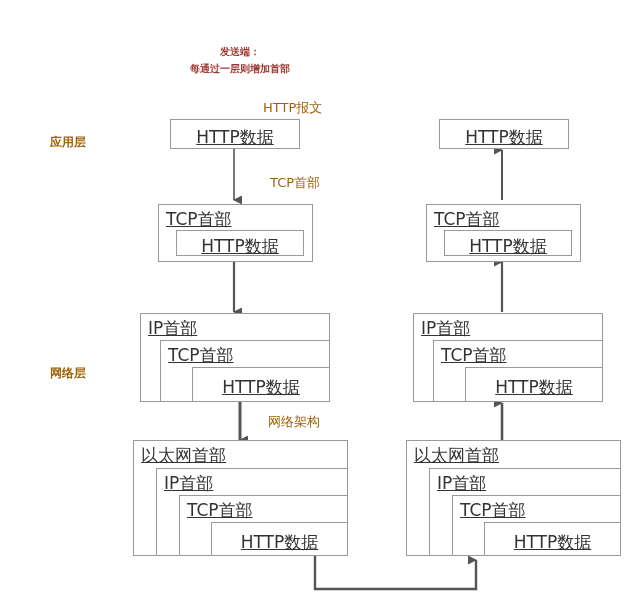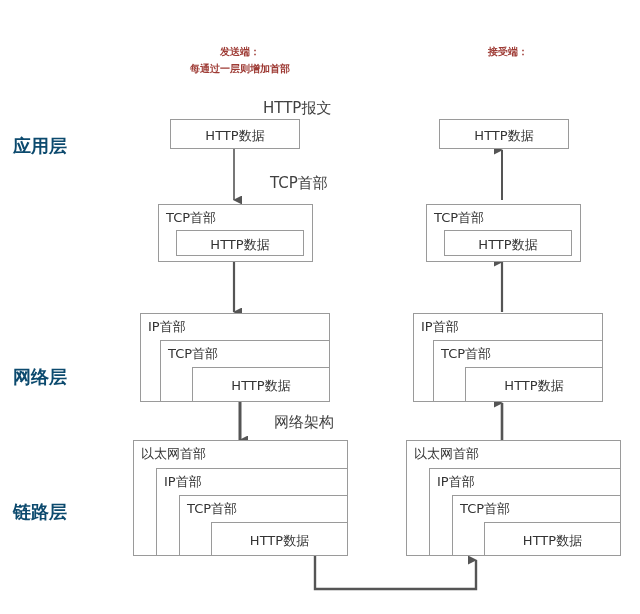--- a/index.html
+++ b/index.html
@@ -28,48 +28,49 @@
     font-size: 10px;
     line-height: 17px;
     color: #9e3b35;
     white-space: nowrap;
   }
 
   
   .layer-name {
     position: absolute;
     width: 110px;
-    text-align: left;
+    text-align: center;
     font-weight: bold;
-    font-size: 18px;
-    color: #0c4a6e;
+    font-size: 12px;
+    color: #a16207;
     white-space: nowrap;
   }
 
   
   .arrow-caption {
     position: absolute;
-    font-size: 15px;
-    color: #404040;
+    font-size: 13px;
+    color: #a16207;
     white-space: nowrap;
   }
 
   
   .pbox {
     position: absolute;
     box-sizing: border-box;
     border: 1px solid #9a9a9a;
     background: #ffffff;
   }
   .pbox-label {
     position: absolute;
-    font-size: 13px;
+    font-size: 17px;
     color: #333333;
     white-space: nowrap;
     line-height: 1;
+    text-decoration: underline;
   }
   .label-tl {   
     left: 7px;
     top: 6px;
   }
   .label-center { 
     left: 0;
     right: 0;
     text-align: center;
   }
@@ -88,31 +89,29 @@
 <body>
 
 <div id="stage">
 
   <div class="col-heading" style="left:140px; top:43px; width:200px;">
     <div>发送端：</div>
     <div>每通过一层则增加首部</div>
   </div>
 
   <div class="col-heading" style="left:408px; top:43px; width:200px;">
-    <div>接受端：</div>
   </div>
 
   <div class="layer-name" style="left:13px; top:134px;">应用层</div>
   <div class="layer-name" style="left:13px; top:357px;margin-top:8px;">网络层</div>
-  <div class="layer-name" style="left:13px; top:500px;">链路层</div>
 
   <div class="arrow-caption" style="left:263px; top:99px;">HTTP报文</div>
   <div class="arrow-caption" style="left:270px; top:174px;">TCP首部</div>
   <div class="arrow-caption" style="left:270px; top:286px;margin-top:26px;">IP数据包</div>
-  <div class="arrow-caption" style="left:268px; top:413px;margin-left:6px;">网络架构</div>
+  <div class="arrow-caption" style="left:268px; top:413px;">网络架构</div>
 
   <svg class="conn" viewBox="0 0 640 614">
     <defs>
       <marker id="ar-down" markerWidth="9" markerHeight="9" refX="4.5" refY="8" orient="auto" markerUnits="userSpaceOnUse">
         <path d="M0,0 L9,0 L4.5,9 Z" fill="#555555"></path>
       </marker>
       <marker id="ar-up" markerWidth="9" markerHeight="9" refX="4.5" refY="8" orient="auto" markerUnits="userSpaceOnUse">
         <path d="M0,0 L9,0 L4.5,9 Z" fill="#555555"></path>
       </marker>
     </defs>

